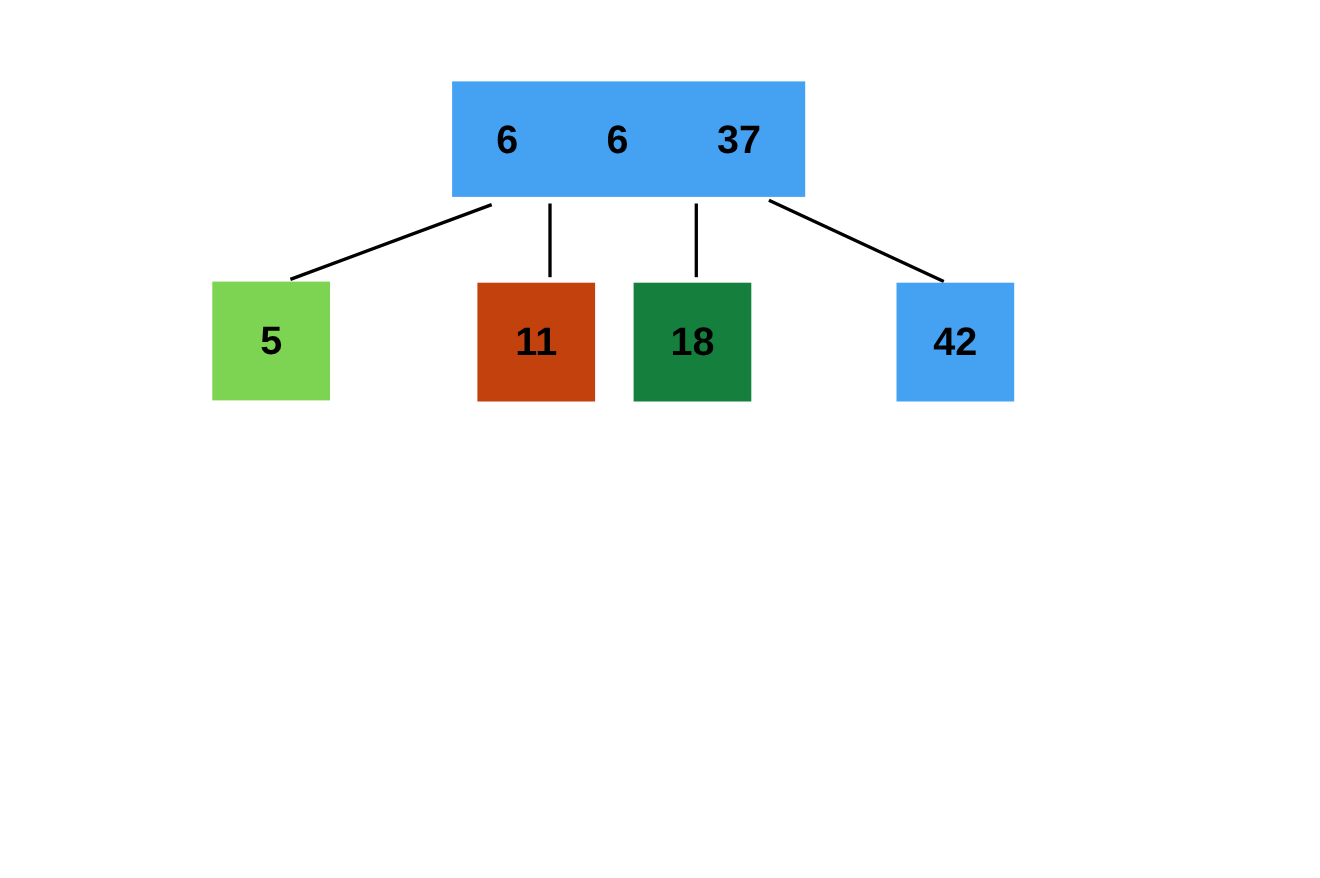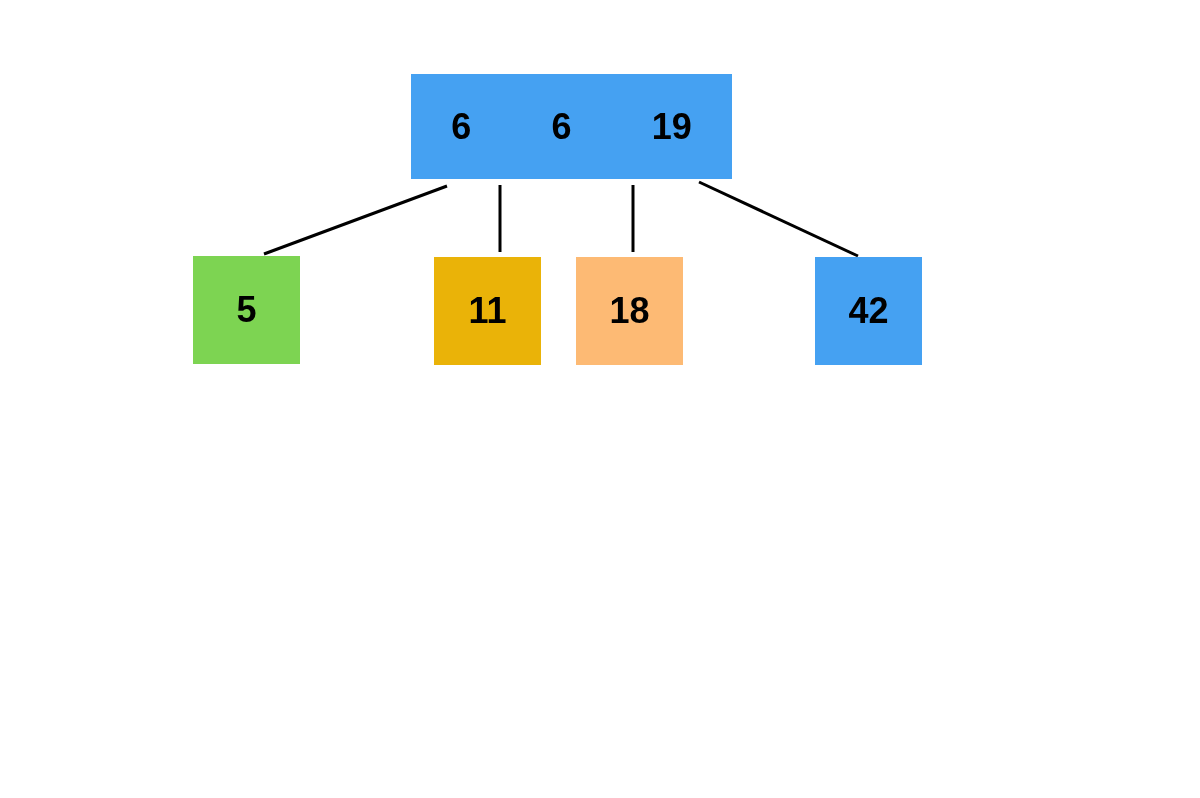--- a/index.html
+++ b/index.html
@@ -64,32 +64,32 @@
   <svg class="edges-layer" width="1200" height="798" viewBox="0 0 1200 798" xmlns="http://www.w3.org/2000/svg">
     <line x1="447" y1="186" x2="264" y2="254" stroke="#000000"></line>
     <line x1="500" y1="185" x2="500" y2="252" stroke="#000000"></line>
     <line x1="633" y1="185" x2="633" y2="252" stroke="#000000"></line>
     <line x1="699" y1="182" x2="858" y2="256" stroke="#000000"></line>
   </svg>
 
   <div class="node root" style="background: rgb(69, 161, 242);">
     <span class="key">6</span>
     <span class="key">6</span>
-    <span class="key">19</span>
+    <span class="key">37</span>
   </div>
 
   <div class="node leaf leaf-0" style="background: rgb(125, 212, 82);">
     <span class="key">5</span>
   </div>
 
-  <div class="node leaf leaf-1" style="background: #eab308;">
+  <div class="node leaf leaf-1" style="background: #c2410c;">
     <span class="key">11</span>
   </div>
 
-  <div class="node leaf leaf-2" style="background: #fdba74;">
+  <div class="node leaf leaf-2" style="background: #15803d;">
     <span class="key">18</span>
   </div>
 
   <div class="node leaf leaf-3" style="background: rgb(69, 161, 242);">
     <span class="key">42</span>
   </div>
 
 </div>
 
 </body></html>

